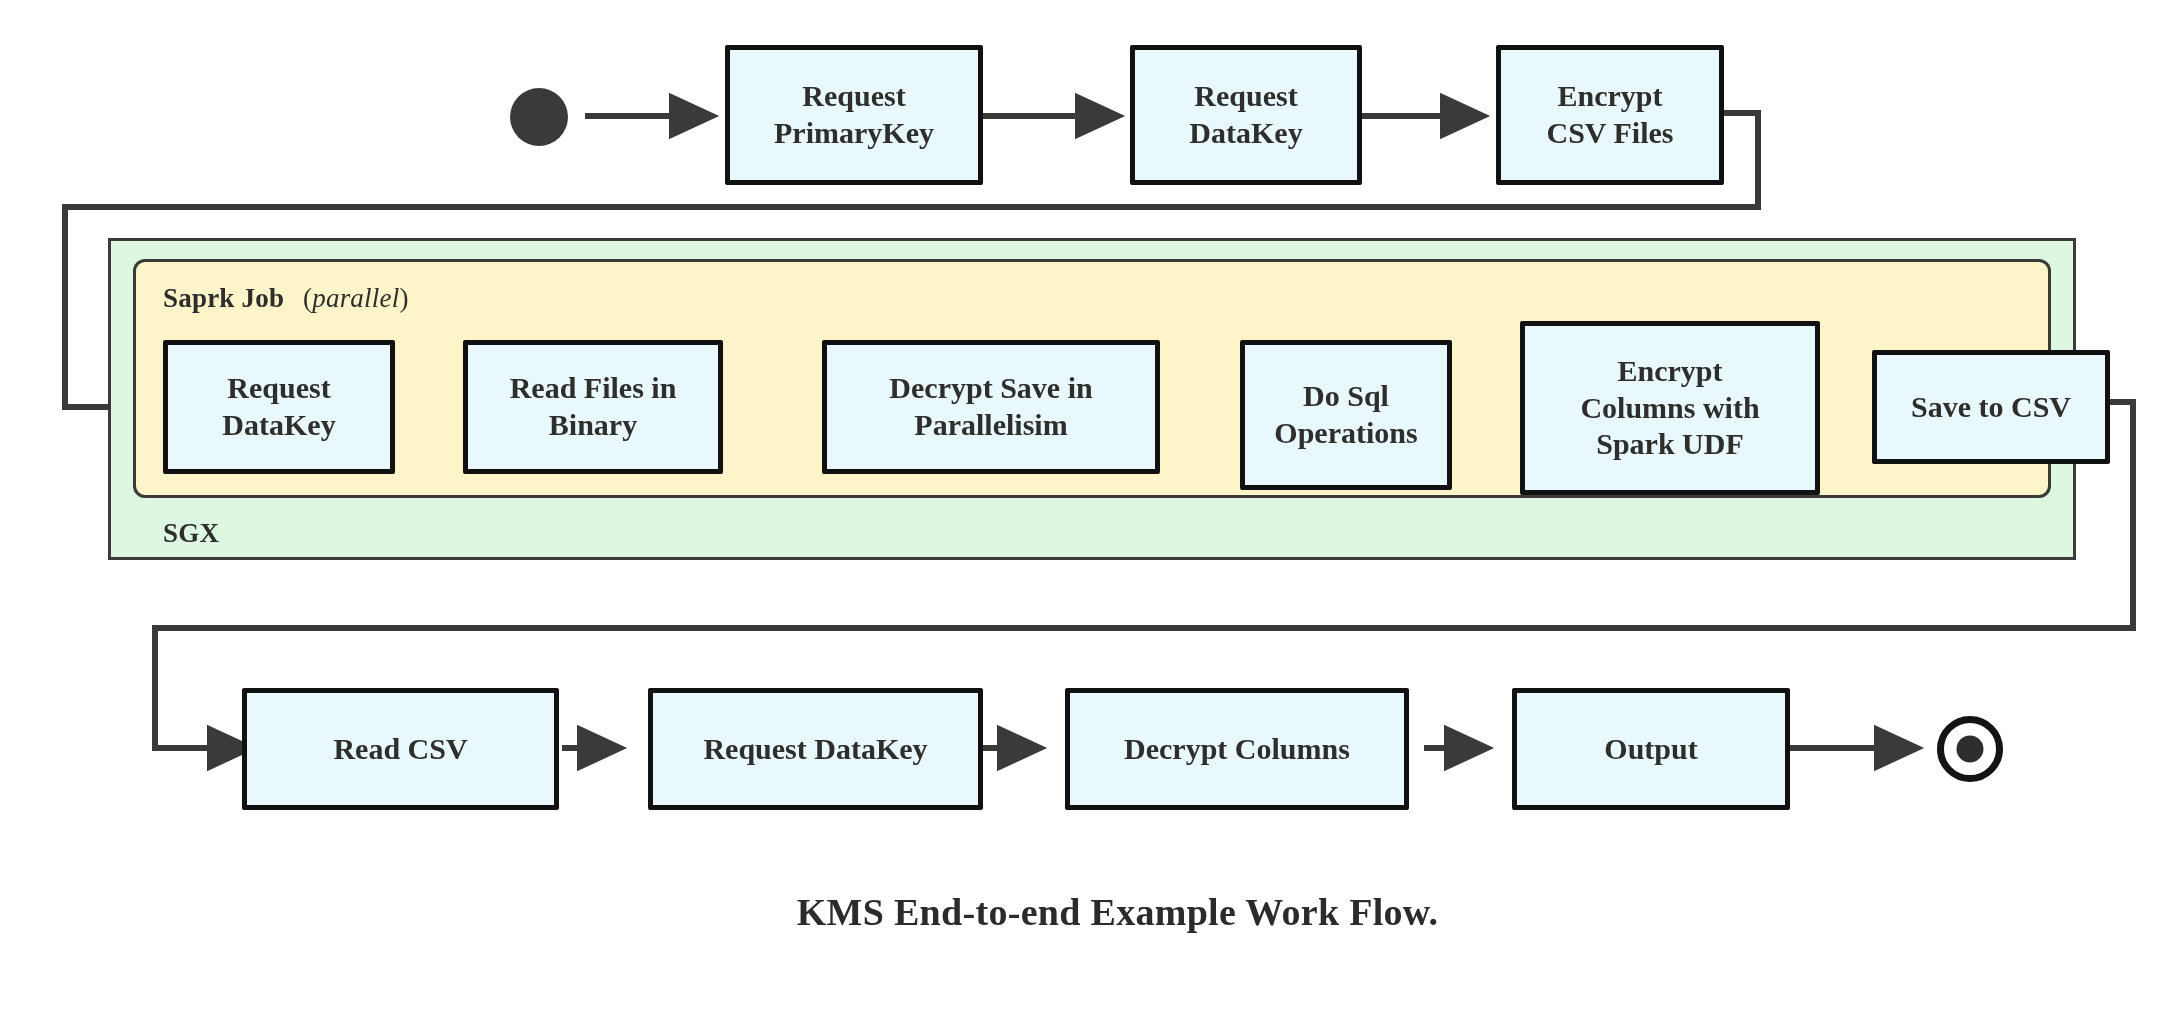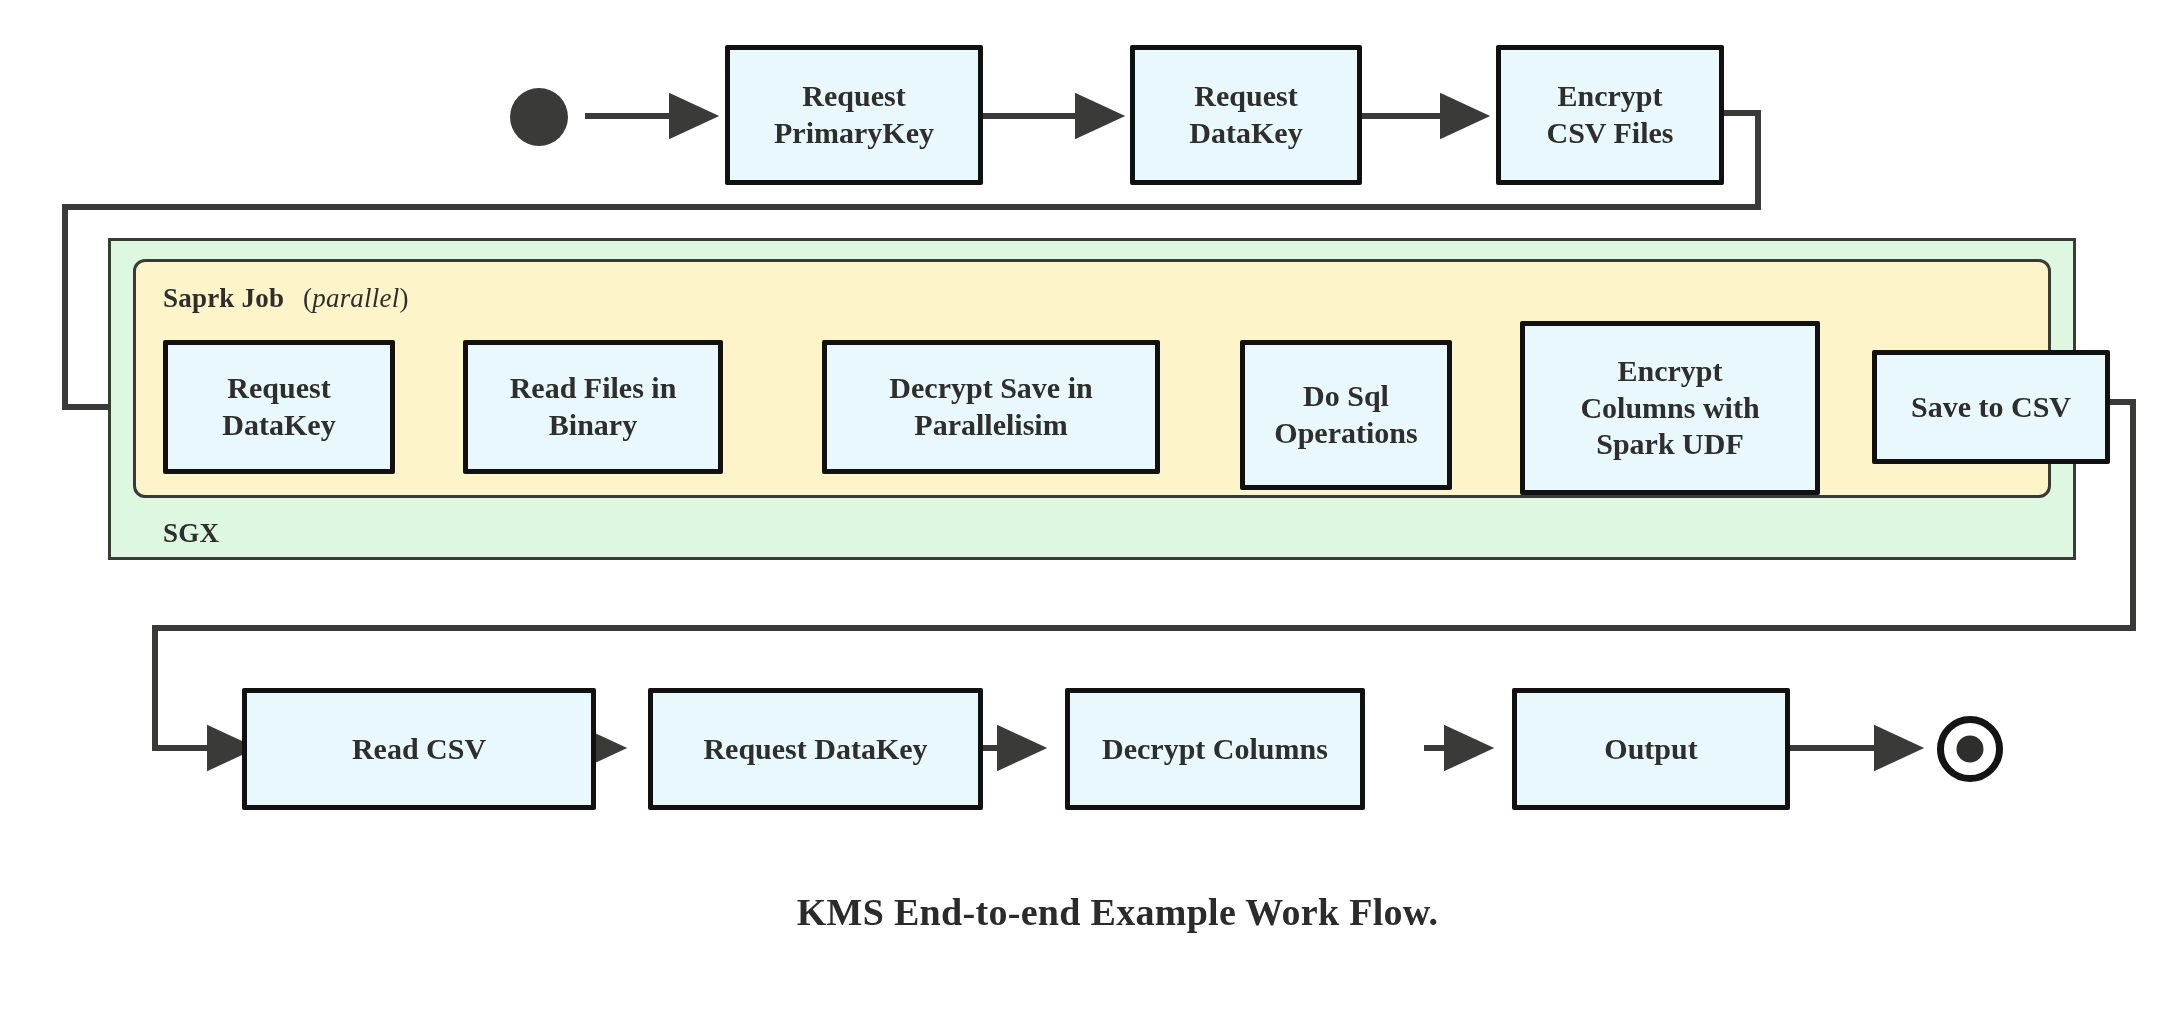--- a/index.html
+++ b/index.html
@@ -195,27 +195,27 @@
   </div>
   <div class="node" style="left:1520px; top:321px; width:300px; height:174px;">
     <span>Encrypt
 Columns with
 Spark UDF</span>
   </div>
   <div class="node" style="left:1872px; top:350px; width:238px; height:114px;">
     <span>Save to CSV</span>
   </div>
 
-  <div class="node" style="left:242px; top:688px; width:354px; height:122px;">
+  <div class="node" style="left:242px; top:688px; width:317px; height:122px;">
     <span>Read CSV</span>
   </div>
   <div class="node" style="left:648px; top:688px; width:335px; height:122px;">
     <span>Request DataKey</span>
   </div>
-  <div class="node" style="left:1065px; top:688px; width:300px; height:122px;">
+  <div class="node" style="left:1065px; top:688px; width:344px; height:122px;">
     <span>Decrypt Columns</span>
   </div>
   <div class="node" style="left:1512px; top:688px; width:278px; height:122px;font-family:Liberation Serif, serif;">
     <span>Output</span>
   </div>
 
   <div class="end-node" style="left:1937px; top:716px; width:66px; height:66px;"></div>
 
   <div class="caption" style="top:890px;padding-left:28px;">KMS End-to-end Example Work Flow.</div>
 

